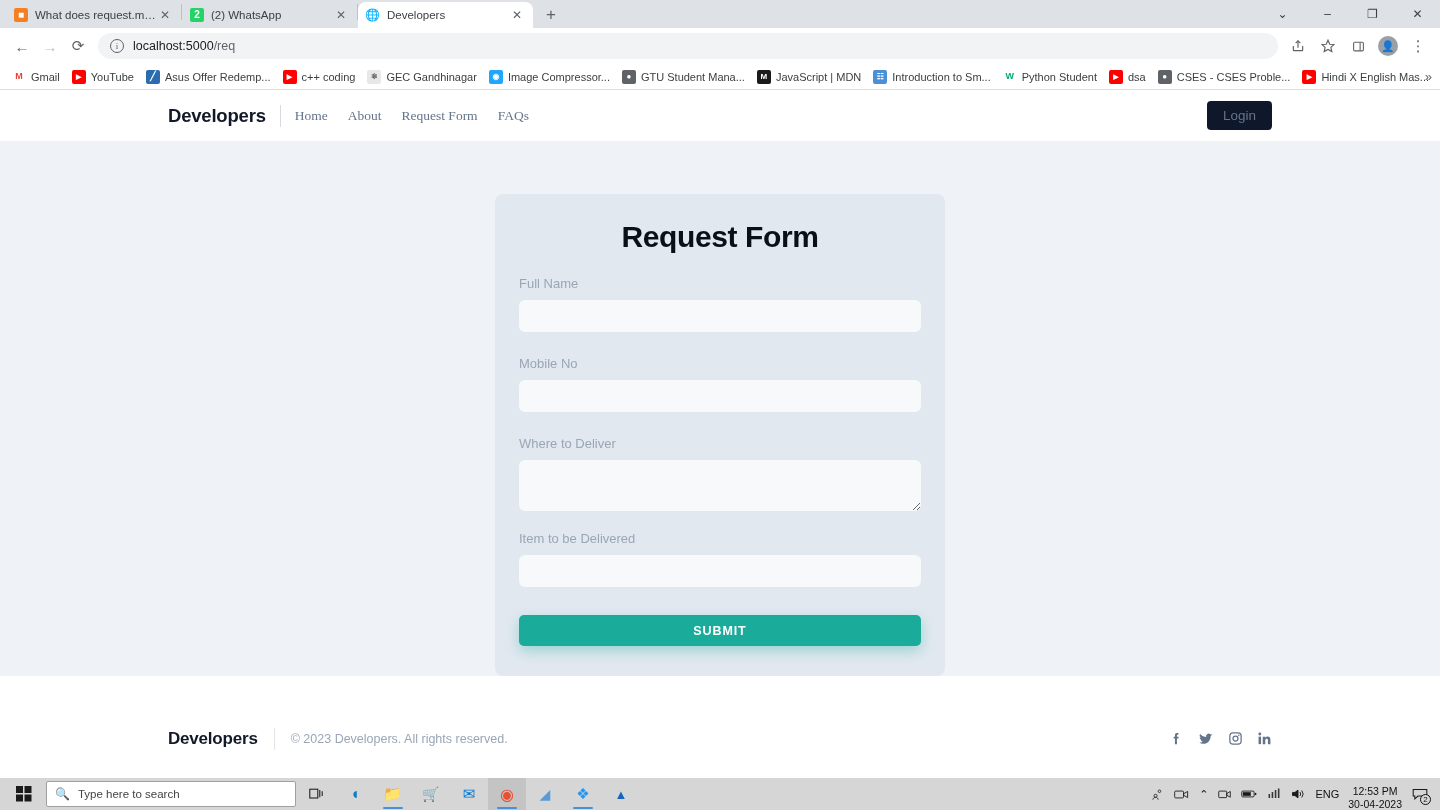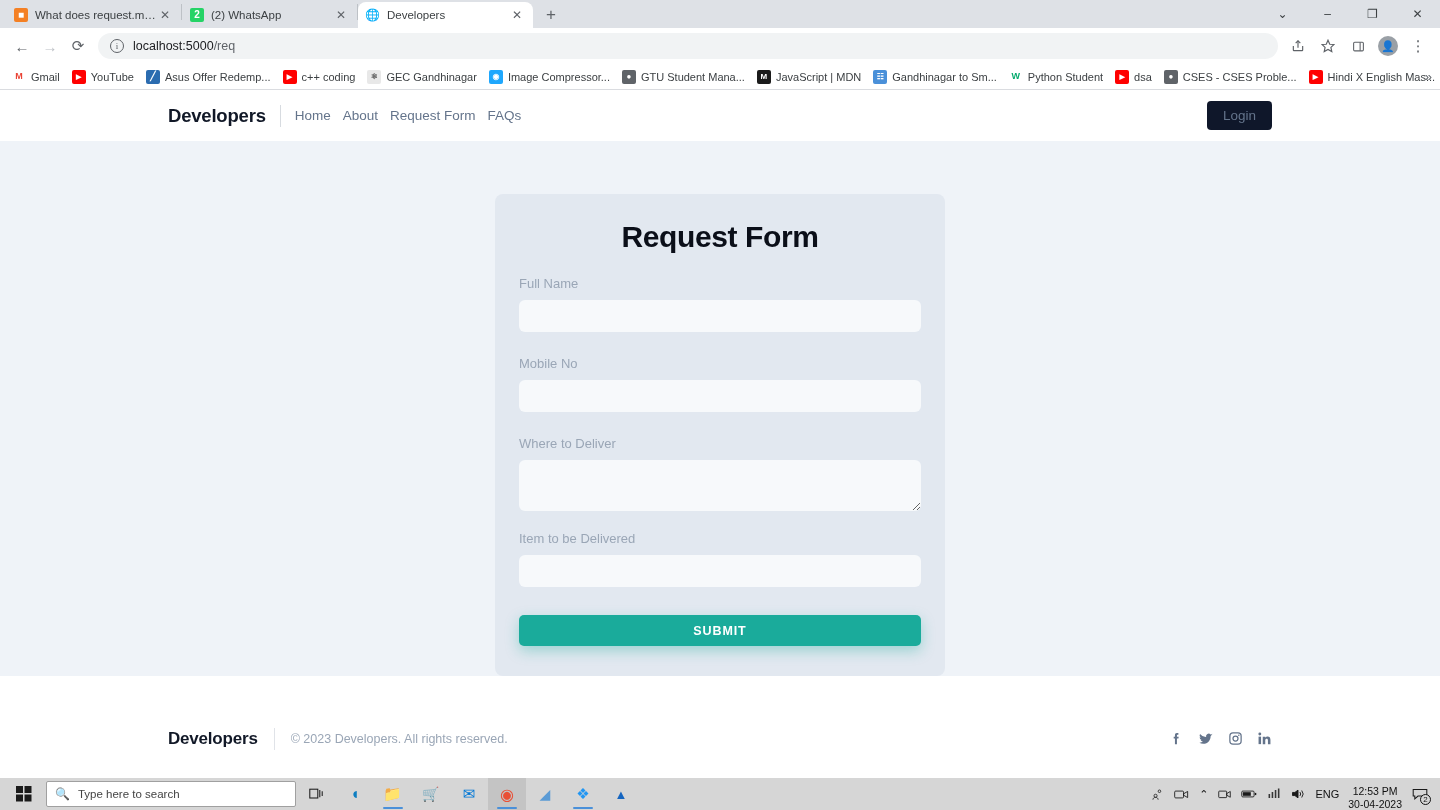--- a/index.html
+++ b/index.html
@@ -40,21 +40,21 @@
   .bm { display: flex; align-items: center; height: 22px; padding: 0 6px; border-radius: 4px; font-size: 11px; color: #3c4043; white-space: nowrap; flex: 0 0 auto; }
   .bm .bmico { width: 14px; height: 14px; margin-right: 5px; flex: 0 0 14px; display: flex; align-items: center; justify-content: center; font-size: 9px; color: #fff; border-radius: 2px; line-height: 1; font-weight: bold; }
   .bm-overflow { position: absolute; right: 4px; color: #5f6368; font-size: 13px; padding: 0 4px; }
 
   
   .viewport { flex: 1; background: #eff3f8; overflow: hidden; display: flex; flex-direction: column; }
 
   .sitenav { height: 51px; background: #ffffff; display: flex; align-items: center; padding: 0 168px; flex: 0 0 51px; }
   .brand { font-size: 18.5px; font-weight: bold; color: #111827; letter-spacing: -0.2px; }
   .navdiv { width: 1px; height: 22px; background: #d7dbe0; margin: 0 14px; }
-  .navlinks { display: flex; align-items: center; gap: 12px; }
+  .navlinks { display: flex; align-items: center; gap: 20px; font-family: Liberation Serif, serif; }
   .navlink { font-size: 13.5px; color: #64748b; }
   .navspacer { flex: 1; }
   .loginbtn { font-size: 13.5px; color: #64748b; background: #0f172a; padding: 7px 16px; border-radius: 4px; border: none; font-family: "Liberation Sans", sans-serif; }
 
   .pagebody { flex: 1; background: #eff3f8; display: flex; justify-content: center; padding-top: 53px; }
 
   .card { width: 450px; background: #e2e8f0; border-radius: 8px; padding: 26px 24px 30px; height: fit-content; }
   .cardtitle { font-size: 30px; font-weight: bold; color: #0b0f19; text-align: center; letter-spacing: -0.4px; margin-bottom: 22px; }
 
   .field { margin-bottom: 4px; }
@@ -180,21 +180,21 @@
     <div class="bm">
         <span class="bmico" style="background:#5f6368;color:#fff;font-size:8px;">●</span>
         <span>GTU Student Mana...</span>
       </div>
     <div class="bm">
         <span class="bmico" style="background:#1b1b1b;color:#fff;font-size:8px;">M</span>
         <span>JavaScript | MDN</span>
       </div>
     <div class="bm">
         <span class="bmico" style="background:#4a90d9;color:#fff;font-size:8px;">☷</span>
-        <span>Gandhinagar to Sm...</span>
+        <span>Introduction to Sm...</span>
       </div>
     <div class="bm">
         <span class="bmico" style="background:#fff;color:#04aa6d;">W</span>
         <span>Python Student</span>
       </div>
     <div class="bm">
         <span class="bmico" style="background:#ff0000;color:#fff;font-size:7px;">▶</span>
         <span>dsa</span>
       </div>
     <div class="bm">

